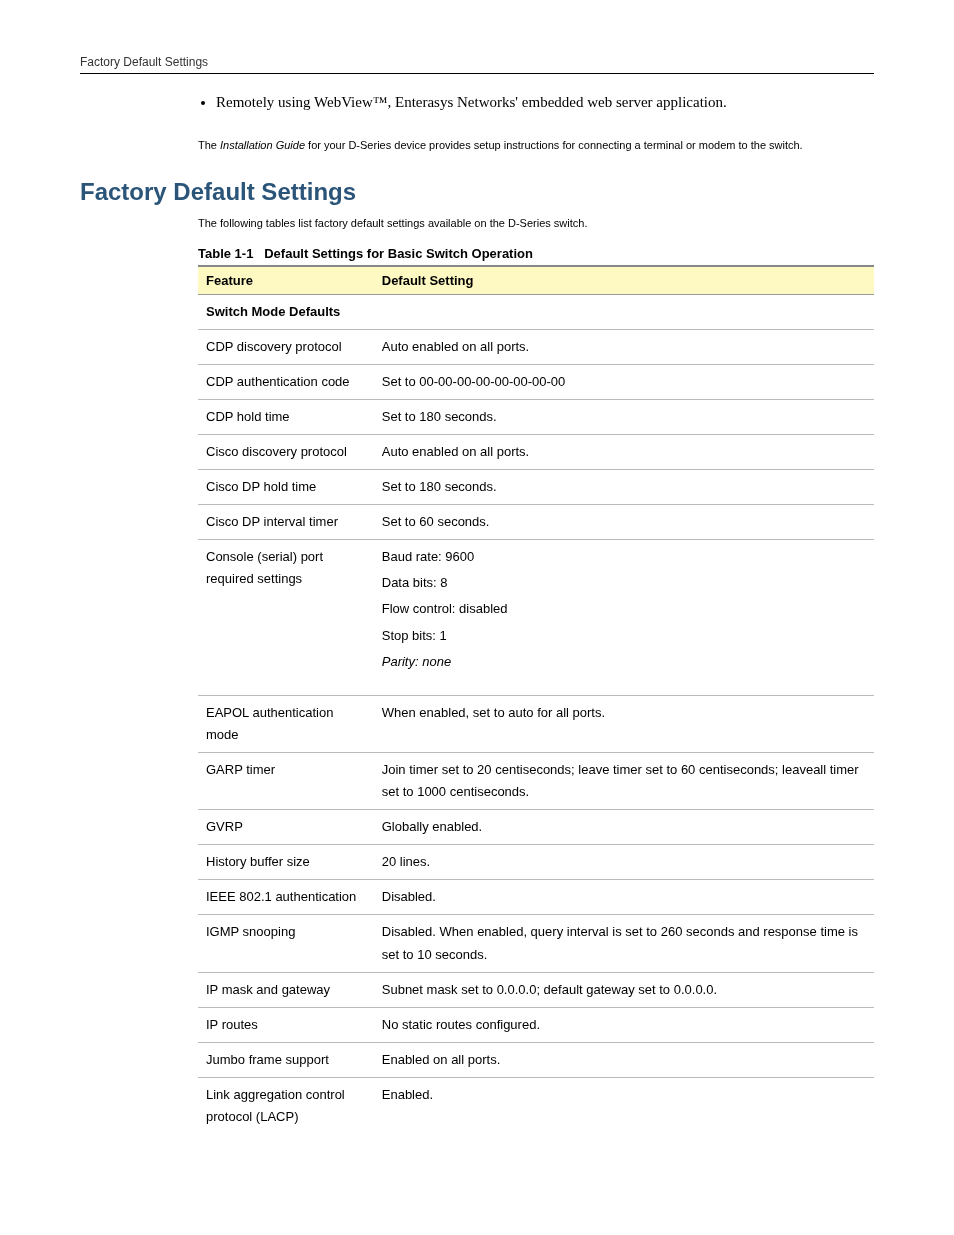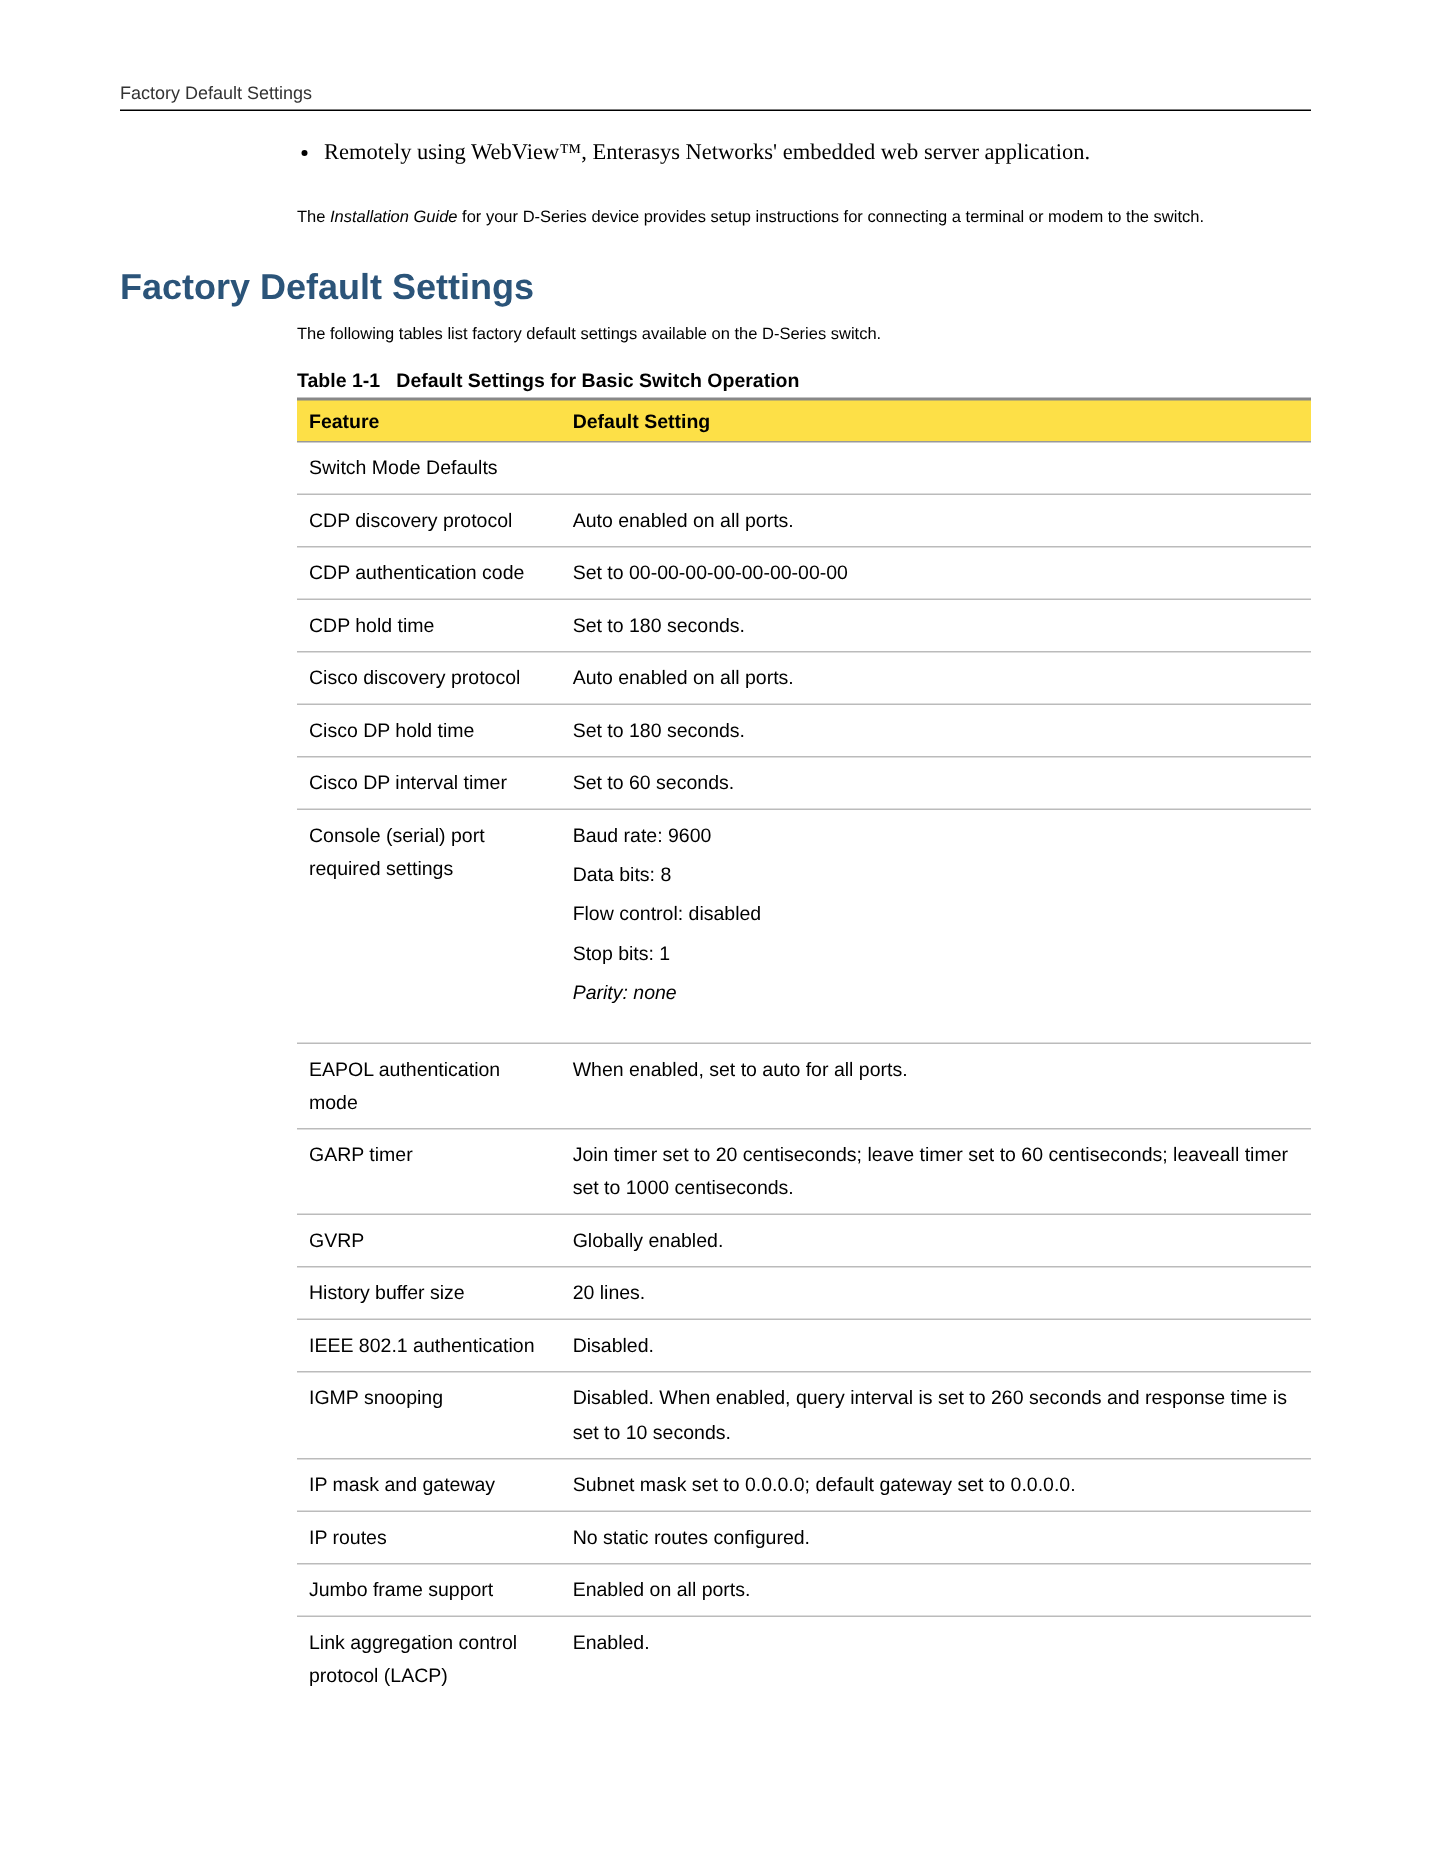--- a/index.html
+++ b/index.html
@@ -58,38 +58,38 @@
     font-weight: bold;
     margin: 8px 0 4px 0;
   }
   table.settings {
     width: 100%;
     border-collapse: collapse;
     font-family: Arial, Helvetica, sans-serif;
     font-size: 13px;
   }
   table.settings thead tr {
-    background: #fde047;
+    background: #fef9c3;
   }
   table.settings th {
     text-align: left;
     font-weight: bold;
     padding: 6px 8px;
     border-top: 2px solid #888;
     border-bottom: 1px solid #999;
   }
   table.settings td {
     padding: 6px 8px;
     border-top: 1px solid #bbb;
     vertical-align: top;
     line-height: 1.7;
   }
   table.settings td.feature-col { width: 26%; }
   table.settings tr.subhead td {
-    font-weight: normal;
+    font-weight: bold;
     margin-top: 40px;
   }
   .multi-line div { margin-bottom: 4px; }
   .multi-line div:last-child { margin-bottom: 16px; font-style: italic; }
 </style>
 </head>
 <body>
 
 <div class="page">
 

